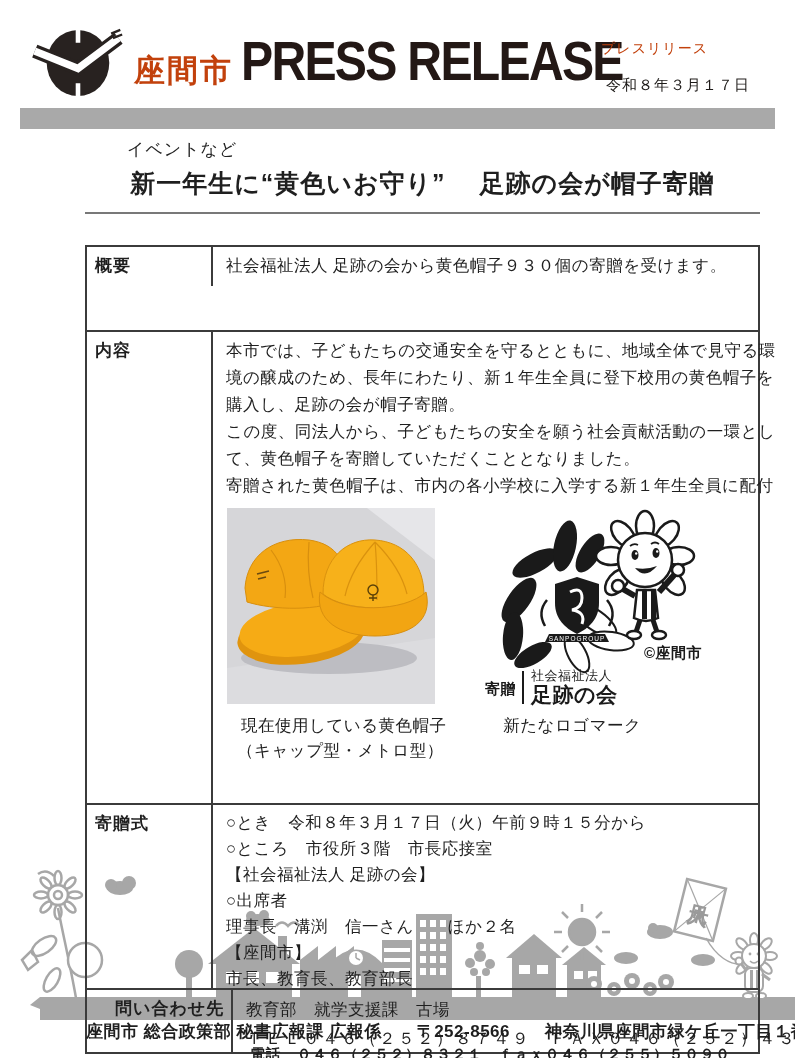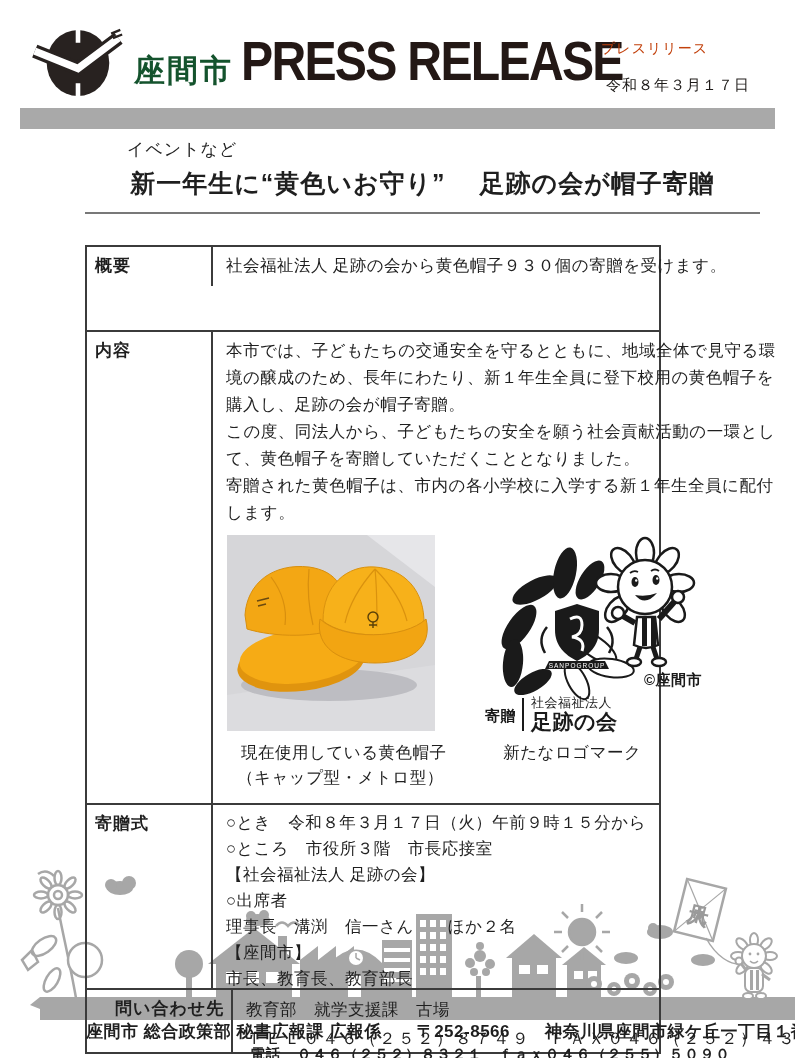--- a/index.html
+++ b/index.html
@@ -5,32 +5,32 @@
   html,body{margin:0;padding:0;background:#ffffff;}
   .page{
     position:relative;width:795px;height:1058px;margin:0 auto;
     background:#ffffff;overflow:hidden;
     font-family:"Liberation Sans",sans-serif;color:#1f1f1f;
   }
   
   .deco-band{position:absolute;left:0;top:868px;width:795px;height:152px;z-index:1;}
   
   .emblem{position:absolute;left:32px;top:26px;width:92px;height:74px;z-index:2;}
-  .city-name{position:absolute;left:134px;top:50px;font-size:31px;font-weight:bold;letter-spacing:2px;color:#14532d;z-index:2;}
+  .city-name{position:absolute;left:134px;top:50px;font-size:31px;font-weight:bold;letter-spacing:2px;color:#c2410c;z-index:2;}
   .press-en{position:absolute;left:241px;top:28px;font-size:56px;font-weight:bold;letter-spacing:-2px;color:#231815;transform:scaleX(0.86);transform-origin:left top;white-space:nowrap;z-index:2;}
   .press-jp{position:absolute;left:601px;top:40px;font-size:14px;letter-spacing:1px;color:#c2410c;z-index:2;}
   .press-date{position:absolute;left:606px;top:76px;font-size:15px;letter-spacing:1px;color:#1d1a18;z-index:2;}
   .gray-bar{position:absolute;left:20px;top:108px;width:755px;height:21px;background:#a9a9a9;z-index:2;}
   
   .category{position:absolute;left:88px;top:138px;font-size:17px;letter-spacing:1px;z-index:2;margin-left:39px;}
   .doc-title{position:absolute;left:85px;top:167px;width:675px;text-align:center;font-size:25px;font-weight:bold;letter-spacing:1px;white-space:nowrap;z-index:2;}
   .title-rule{position:absolute;left:85px;top:212px;width:675px;height:2px;background:#787878;z-index:2;}
   
   .info-table{
-    position:absolute;left:85px;top:245px;width:576px;z-index:2;
+    position:absolute;left:85px;top:245px;width:675px;z-index:2;
     border:2px solid #3b3b3b;box-sizing:border-box;background:transparent;
   }
   .trow{display:flex;align-items:stretch;}
   .trow + .trow{border-top:2px solid #3b3b3b;}
   .cell-label{
     width:126px;flex:0 0 126px;border-right:2px solid #3b3b3b;box-sizing:border-box;
     padding:7px 4px 0 8px;font-weight:bold;font-size:17px;letter-spacing:1px;
     font-family:"Liberation Sans",sans-serif;
   }
   .cell-content{
@@ -246,21 +246,20 @@
 
     <div class="trow row-naiyo">
       <div class="cell-label">内容</div>
       <div class="cell-content">
         <div class="tline">本市では、子どもたちの交通安全を守るとともに、地域全体で見守る環</div>
         <div class="tline">境の醸成のため、長年にわたり、新１年生全員に登下校用の黄色帽子を</div>
         <div class="tline">購入し、足跡の会が帽子寄贈。</div>
         <div class="tline">この度、同法人から、子どもたちの安全を願う社会貢献活動の一環とし</div>
         <div class="tline">て、黄色帽子を寄贈していただくこととなりました。</div>
         <div class="tline">寄贈された黄色帽子は、市内の各小学校に入学する新１年生全員に配付</div>
-        <div class="tline">します。</div>
 
         <div class="figures">
 
           <svg class="caps-photo" viewBox="0 0 208 196" aria-hidden="true">
             <rect x="0" y="0" width="208" height="196" fill="#d6d6d9"></rect>
             <polygon points="140,0 208,0 208,52" fill="#e6e6e9"></polygon>
             <polygon points="0,160 208,130 208,196 0,196" fill="#dcdcdf"></polygon>
             <ellipse cx="102" cy="150" rx="88" ry="16" fill="#bdbdc2"></ellipse>
 
             <g>

